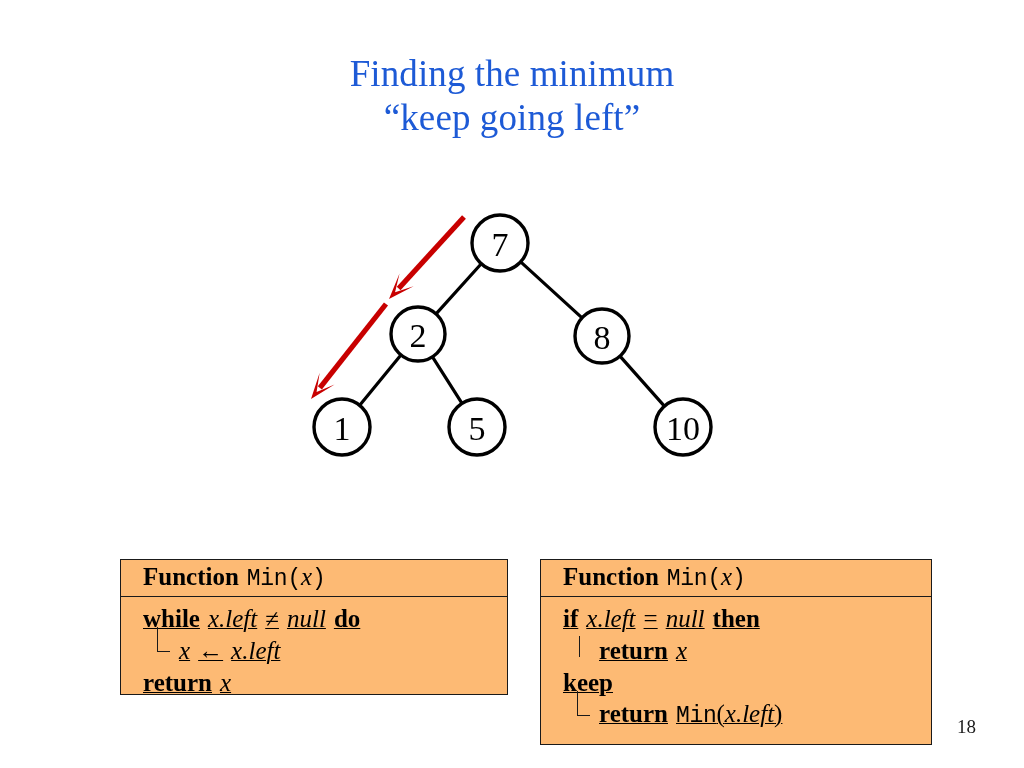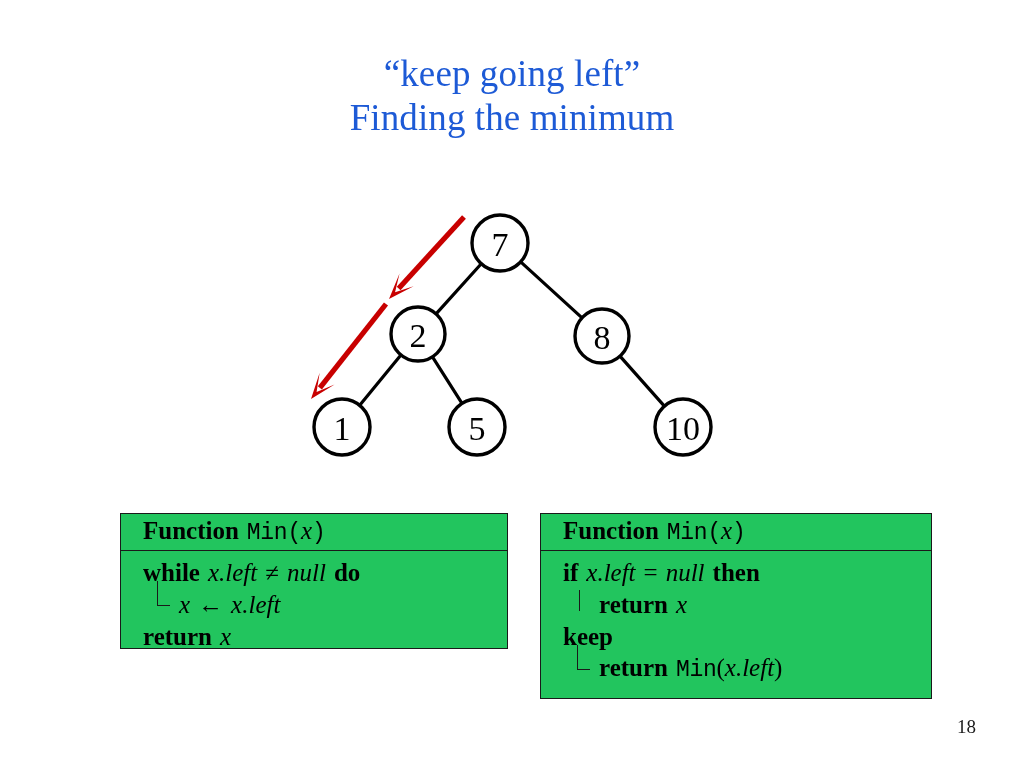--- a/index.html
+++ b/index.html
@@ -66,23 +66,24 @@
     stroke-linecap: butt;
     fill: none;
   }
   .trace-arrow-head {
     fill: #c80000;
   }
 
   
   .algo-box {
     position: absolute;
-    background: #22c55e;
+    background: #fdba74;
     border: 1.6px solid #1a1a1a;
     box-sizing: border-box;
+    margin-top: 46px;
   }
   #algo-box-iterative {
     left: 120px;
     top: 513px;
     width: 388px;
     height: 136px;
   }
   #algo-box-recursive {
     left: 540px;
     top: 513px;
@@ -96,20 +97,21 @@
   }
   .algo-body {
     padding: 6px 0 8px 22px;
   }
   .algo-line {
     white-space: nowrap;
     line-height: 1.30;
     height: 32px;
     display: flex;
     align-items: center;
+    text-decoration: underline;
   }
   .kw {
     font-family: "Liberation Serif", serif;
     font-weight: bold;
     font-size: 25px;
   }
   .mono {
     font-family: "Liberation Mono", monospace;
     font-size: 23px;
     letter-spacing: -0.3px;
@@ -156,22 +158,22 @@
     bottom: 30px;
     font-family: "Liberation Serif", serif;
     font-size: 19px;
     color: #1a1a1a;
   }
 </style>
 </head>
 <body>
 
 <div id="slide-title">
+  <span class="title-line">Finding the minimum</span>
   <span class="title-line">“keep going left”</span>
-  <span class="title-line">Finding the minimum</span>
 </div>
 
 <div id="tree-diagram">
   <svg id="tree-svg" width="1024" height="500" viewBox="0 0 1024 500">
     <defs></defs>
     <g id="tree-edges">
         <line x1="481.25636218125095" y1="263.8008663598313" x2="436.07422218236513" y2="313.9420217244484" class="tree-edge"></line>
         <line x1="520.6907636295732" y1="261.8651080151991" x2="582.0481922143401" y2="317.80864584248656" class="tree-edge"></line>
         <line x1="400.91482445012076" y1="354.90685955445747" x2="359.71795982950437" y2="405.318812313896" class="tree-edge"></line>
         <line x1="432.4638988288855" y1="356.7990269675652" x2="462.00040121448916" y2="403.35656462622865" class="tree-edge"></line>

